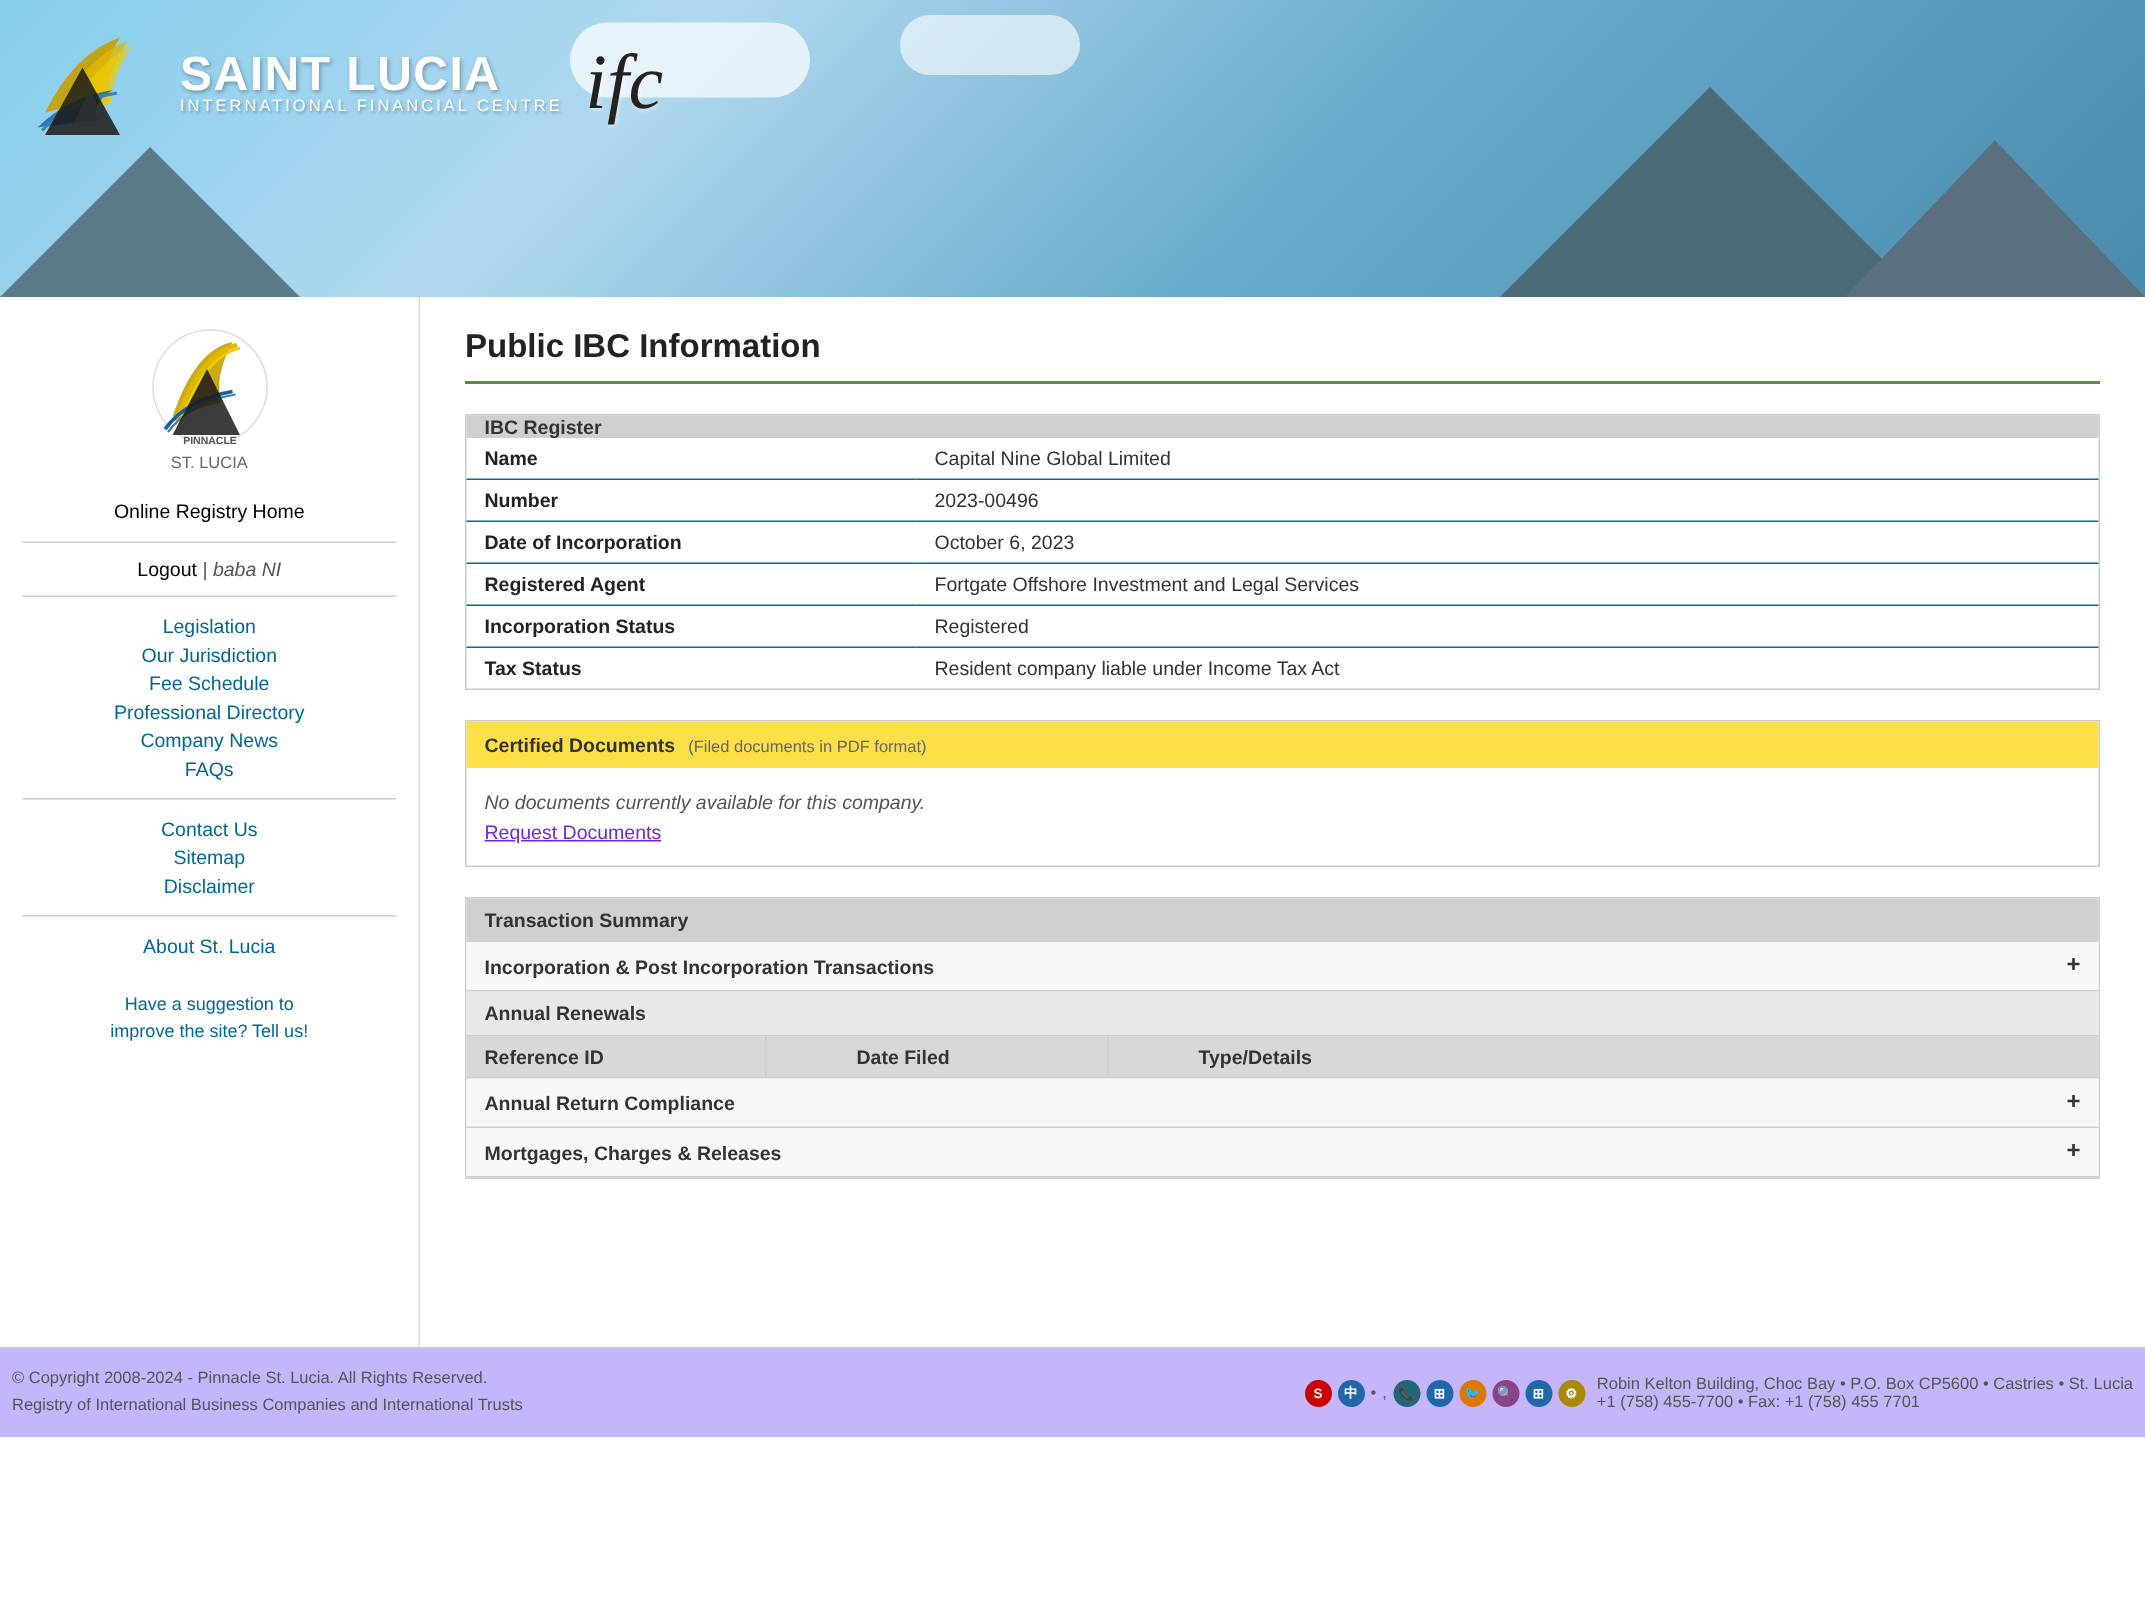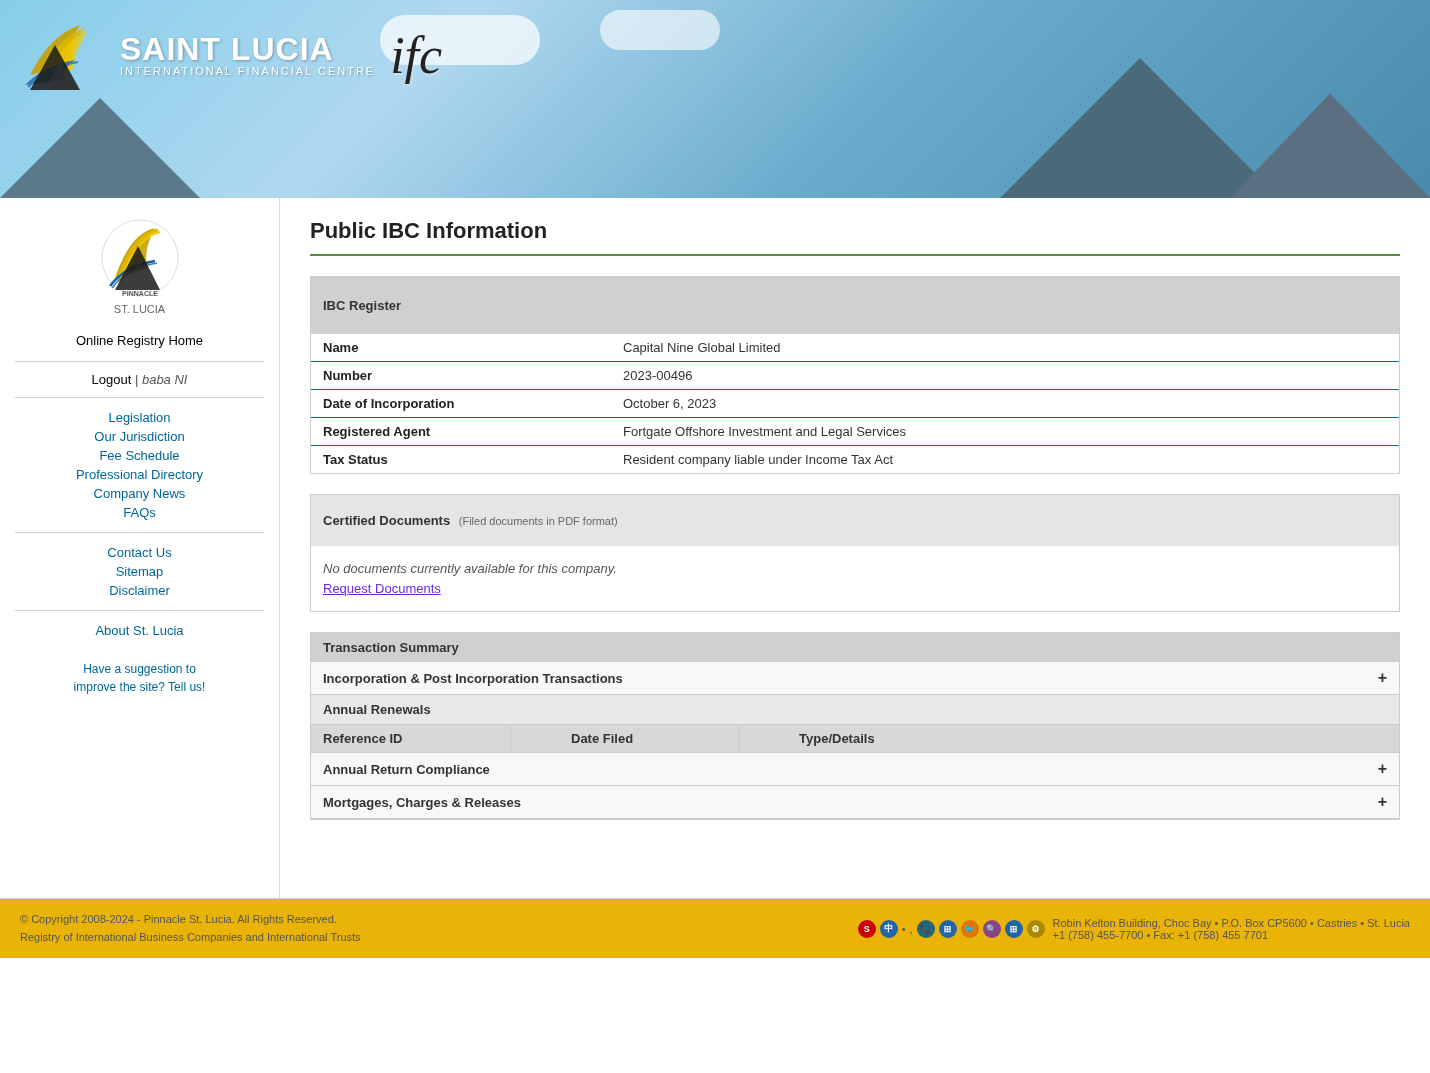--- a/index.html
+++ b/index.html
@@ -175,21 +175,21 @@
       margin-bottom: 20px;
     }
 
     
     .section-box {
       border: 1px solid #ccc;
       margin-bottom: 20px;
     }
     .section-header {
       background: #d0d0d0;
-      padding: 21px 12px;
+      padding: 0 12px;
       font-weight: bold;
       font-size: 13px;
     }
     .info-table {
       width: 100%;
       border-collapse: collapse;
     }
     .info-table tr td {
       padding: 6px 12px;
       border-bottom: 1px solid #0369a1;
@@ -202,22 +202,22 @@
       font-weight: bold;
       width: 300px;
       color: #222;
     }
     .info-table td.value {
       color: #333;
     }
 
     
     .cert-header {
-      background: #e5e5e5;
-      padding: 18px 12px;
+      background: #fde047;
+      padding: 8px 12px;
       font-weight: bold;
       font-size: 13px;
     }
     .cert-header .sub-text {
       font-weight: normal;
       font-size: 11px;
       color: #666;
       margin-left: 5px;
     }
     .cert-body {
@@ -281,23 +281,23 @@
       font-size: 13px;
       border-right: 1px solid #ccc;
     }
     .trans-col-headers .col:last-child { border-right: none; }
     .col-ref { width: 200px; }
     .col-date { width: 180px; }
     .col-type { flex: 1; }
 
     
     .footer {
-      background: #eab308;
+      background: #c4b5fd;
       border-top: 1px solid #ccc;
-      padding: 12px 20px;
+      padding: 12px 8px;
       display: flex;
       justify-content: space-between;
       align-items: center;
       font-size: 11px;
       color: #555;
     }
     .footer-left {
       line-height: 1.6;
     }
     .footer-right {
@@ -445,20 +445,24 @@
         </tr>
         <tr>
           <td class="label">Date of Incorporation</td>
           <td class="value">October 6, 2023</td>
         </tr>
         <tr>
           <td class="label">Registered Agent</td>
           <td class="value">Fortgate Offshore Investment and Legal Services</td>
         </tr>
         <tr>
+          <td class="label">Incorporation Status</td>
+          <td class="value">Registered</td>
+        </tr>
+        <tr>
           <td class="label">Tax Status</td>
           <td class="value">Resident company liable under Income Tax Act</td>
         </tr>
       </tbody>
         </table>
     </div>
 
     <div class="section-box">
       <div class="cert-header">
         <strong>Certified Documents</strong>

